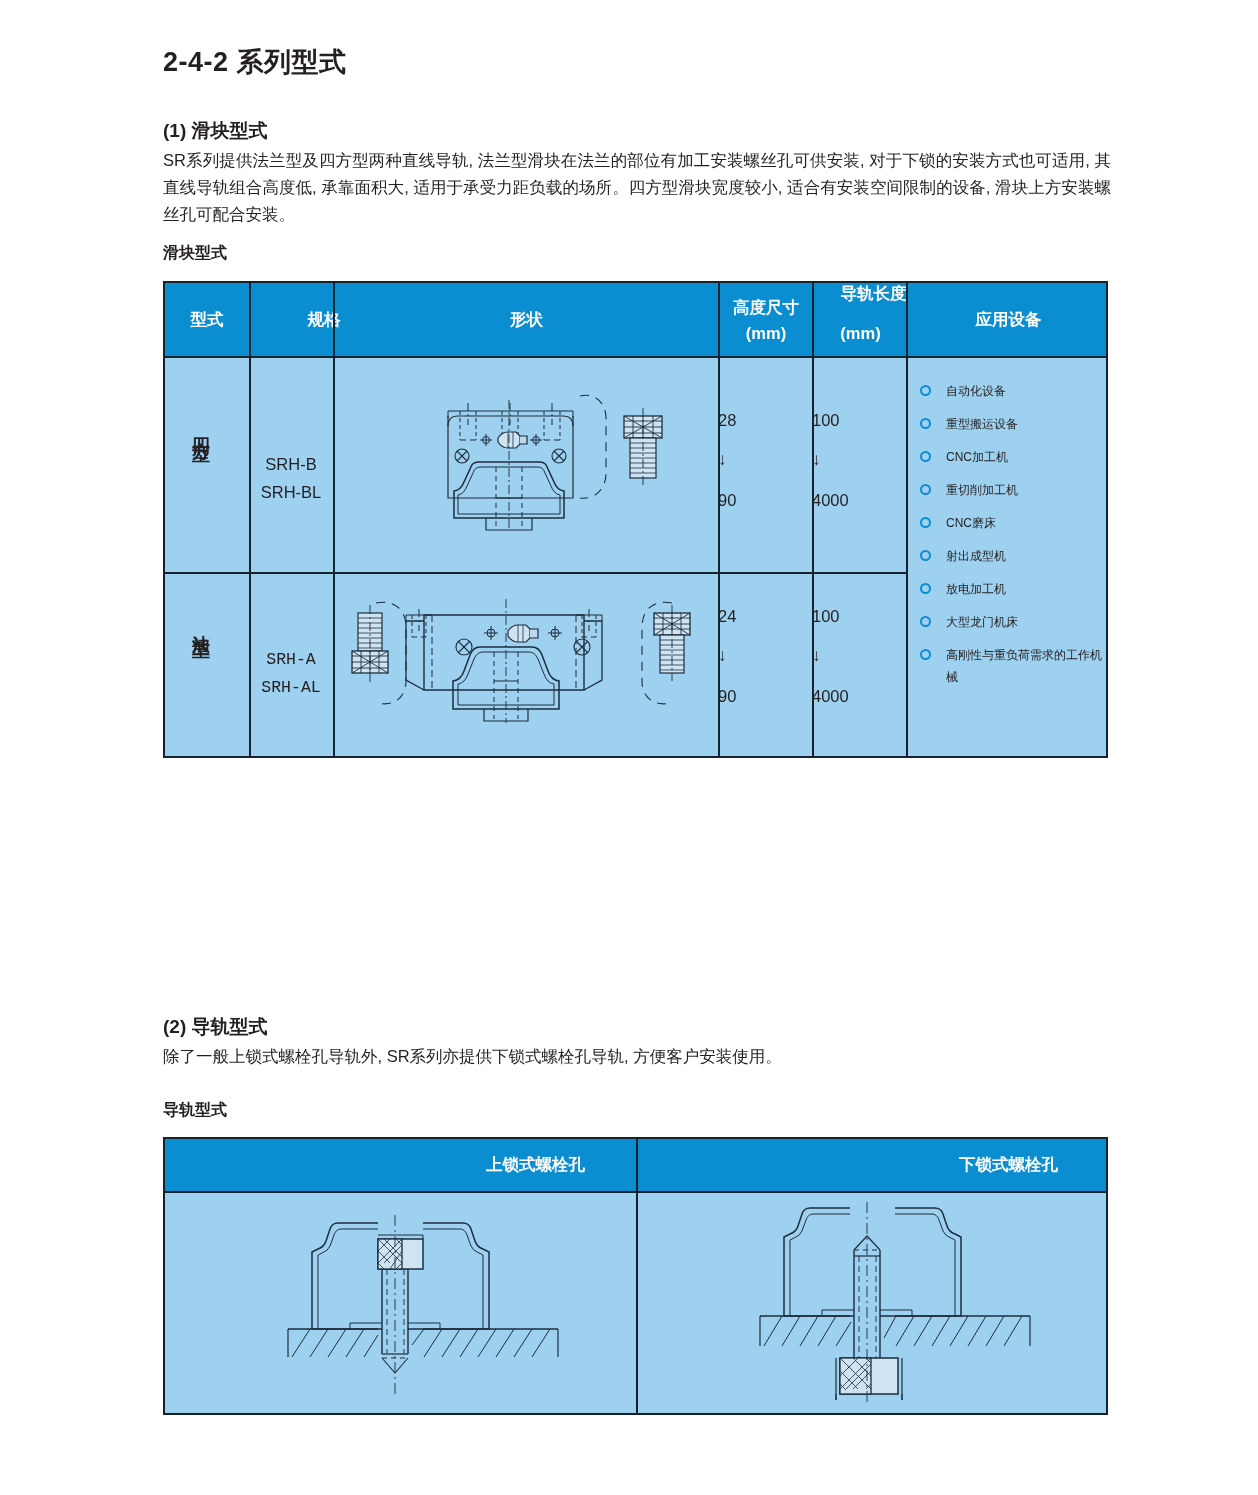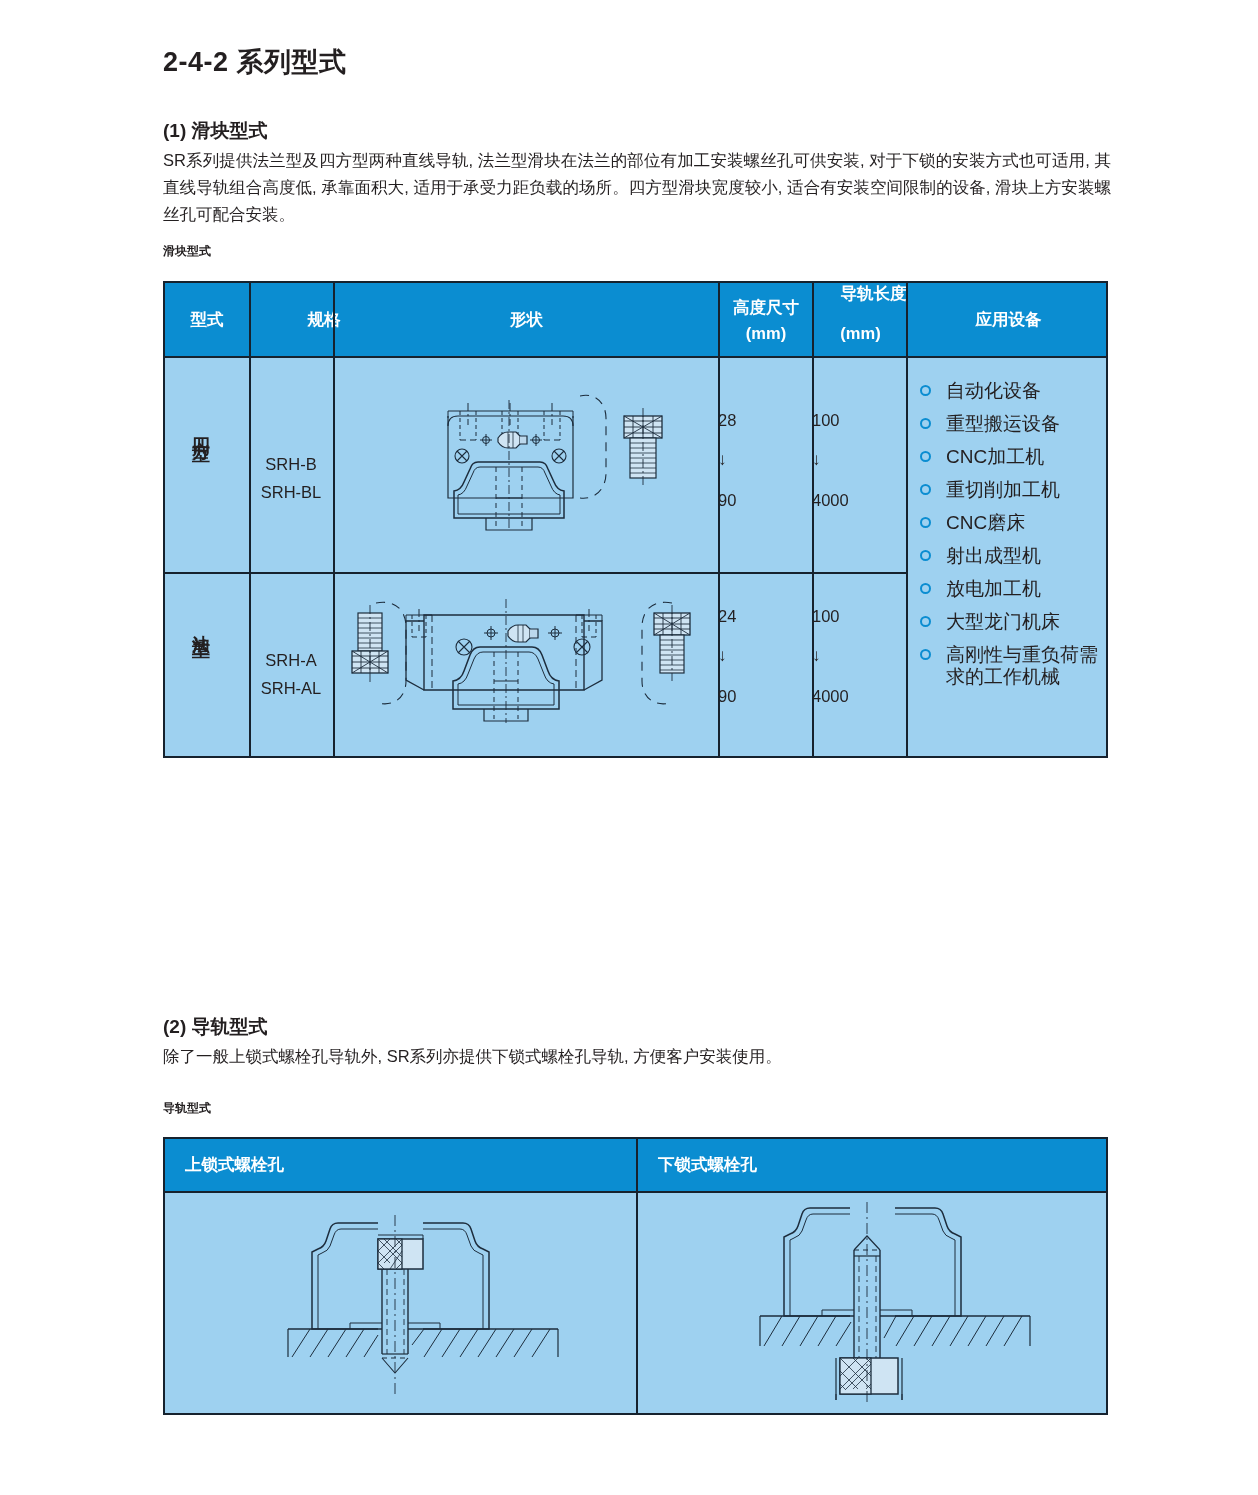--- a/index.html
+++ b/index.html
@@ -22,35 +22,35 @@
   .h-sub{
     position:absolute;left:163px;
     font-size:19px;font-weight:bold;color:#231f20;
   }
   .para{
     position:absolute;left:163px;width:948px;
     font-size:16.5px;line-height:27px;color:#231f20;text-align:justify;
   }
   .cap{
     position:absolute;left:163px;
-    font-size:12px;font-weight:bold;color:#231f20;
+    font-size:16px;font-weight:bold;color:#231f20;
   }
 
   
   .tbl{position:absolute;border:2px solid #16222e;box-sizing:border-box;}
   .thead{position:absolute;background:#0b8dd1;box-sizing:border-box;}
   .tcell{position:absolute;background:#9ed1f0;box-sizing:border-box;}
   .vline{position:absolute;background:#16222e;width:2px;}
   .hline{position:absolute;background:#16222e;height:2px;}
 
   .hd-txt{
     position:absolute;color:#ffffff;font-size:16.5px;font-weight:bold;
     text-align:center;line-height:23px;
   }
-  .hd-txt.left{text-align:left;}
+  .hd-txt.left{text-align:right;}
 
   
   .vtype{
     position:absolute;font-size:18px;font-weight:bold;color:#231f20;
     writing-mode:vertical-rl;text-orientation:upright;
     letter-spacing:3px;line-height:1;
   }
   .spec{
     position:absolute;font-size:16.5px;color:#231f20;line-height:28px;
     text-align:center;
@@ -58,21 +58,21 @@
   .numcell{
     position:absolute;font-size:16.5px;color:#231f20;
     line-height:40px;
   }
   .numcell .arw{font-size:17px;display:block;}
 
   
   .applist{position:absolute;}
   .appitem{
     position:relative;padding-left:30px;margin-bottom:11px;
-    font-size:19px;line-height:22px;color:#231f20;
+    font-size:12px;line-height:22px;color:#231f20;
   }
   .appitem .ring{
     position:absolute;left:4px;top:5px;width:11px;height:11px;
     border:2.5px solid #0b8dd1;border-radius:50%;box-sizing:border-box;
   }
 
   svg{display:block;}
 </style>
 </head>
 <body>
@@ -190,21 +190,21 @@
       <div class="arw">↓</div>
       <div>90</div>
     </div>
     <div class="numcell" style="left:812px;top:400px;width:94px;">
       <div>100</div>
       <div class="arw">↓</div>
       <div>4000</div>
     </div>
 
     <div class="vtype" style="left:192px;top:620px;height:94px;">法兰型</div>
-    <div class="spec" style="left:249px;top:646px;width:84px;">
+    <div class="spec" style="left:249px;top:646px;width:84px;font-family:Liberation Mono, monospace;">
       <div>SRH-A</div>
       <div>SRH-AL</div>
     </div>
 
     <div style="position:absolute;left:336px;top:585px;width:380px;height:150px;">
       <svg viewBox="0 0 380 150" width="380" height="150">
         <g fill="none" stroke="#1d2d3d" stroke-width="1.2">
 
           <rect x="22" y="28" width="24" height="38" stroke-width="1.2" fill="#cfe4f3"></rect>
           <g stroke-width=".8">

